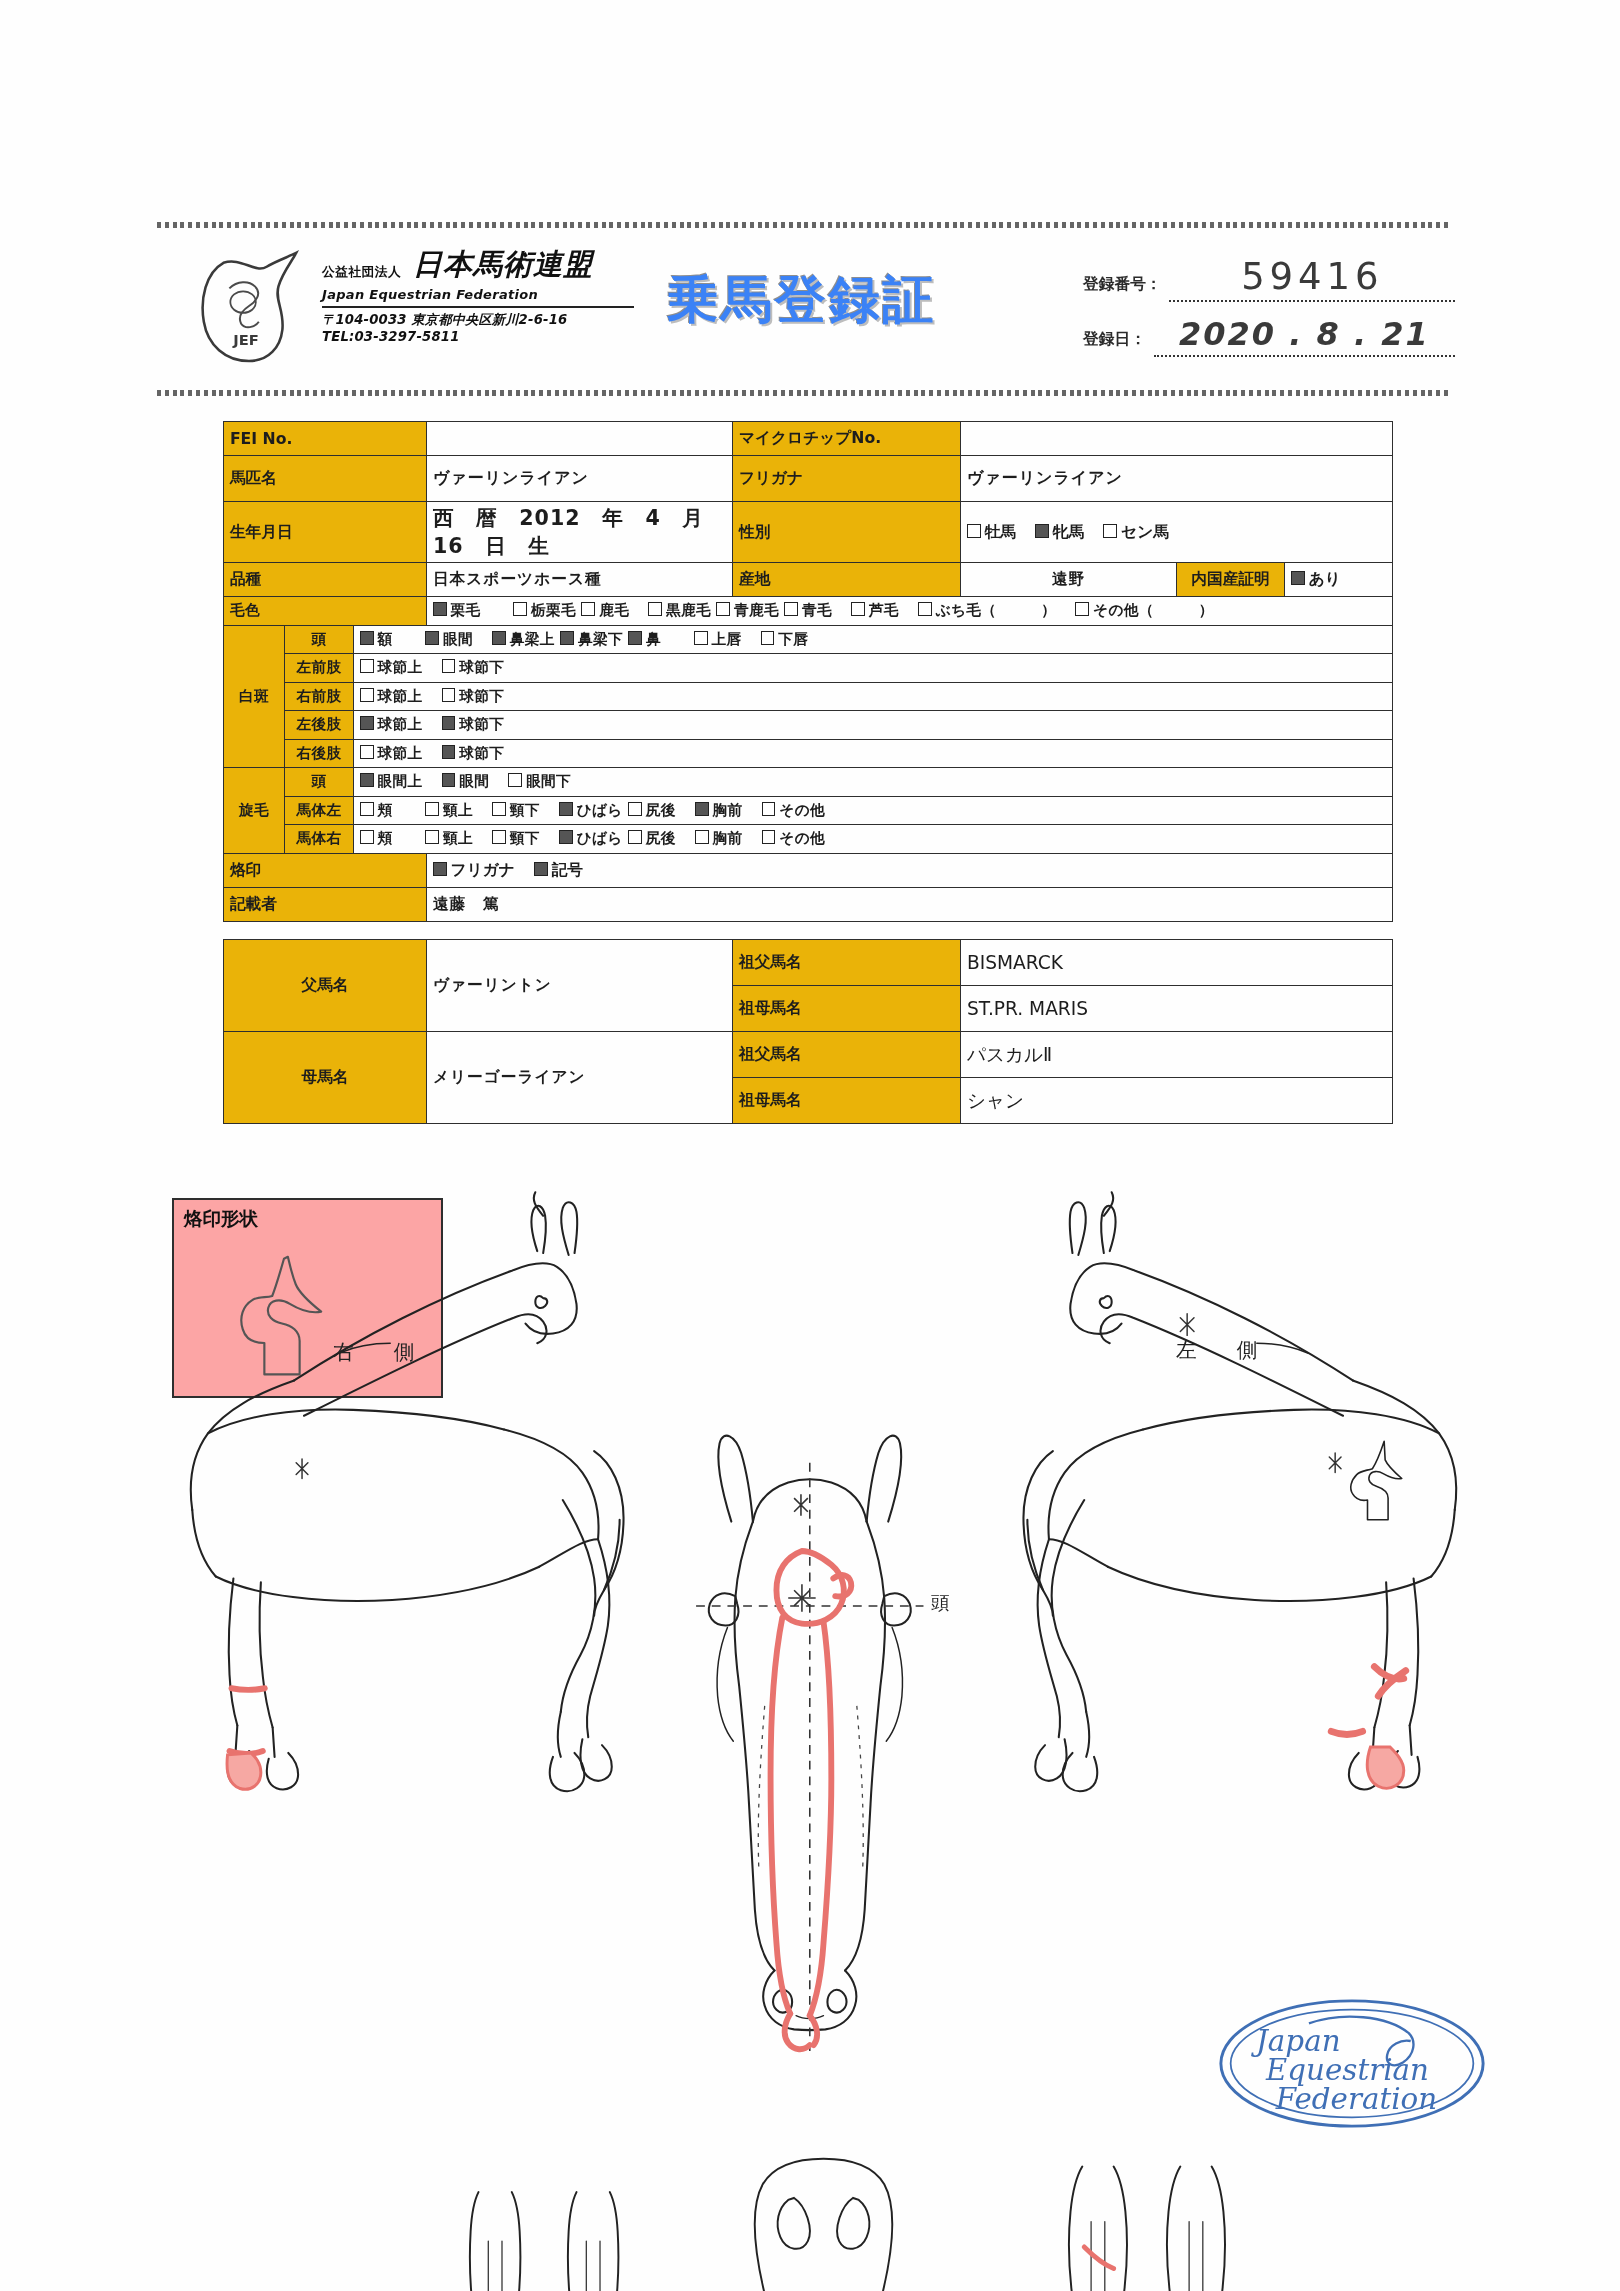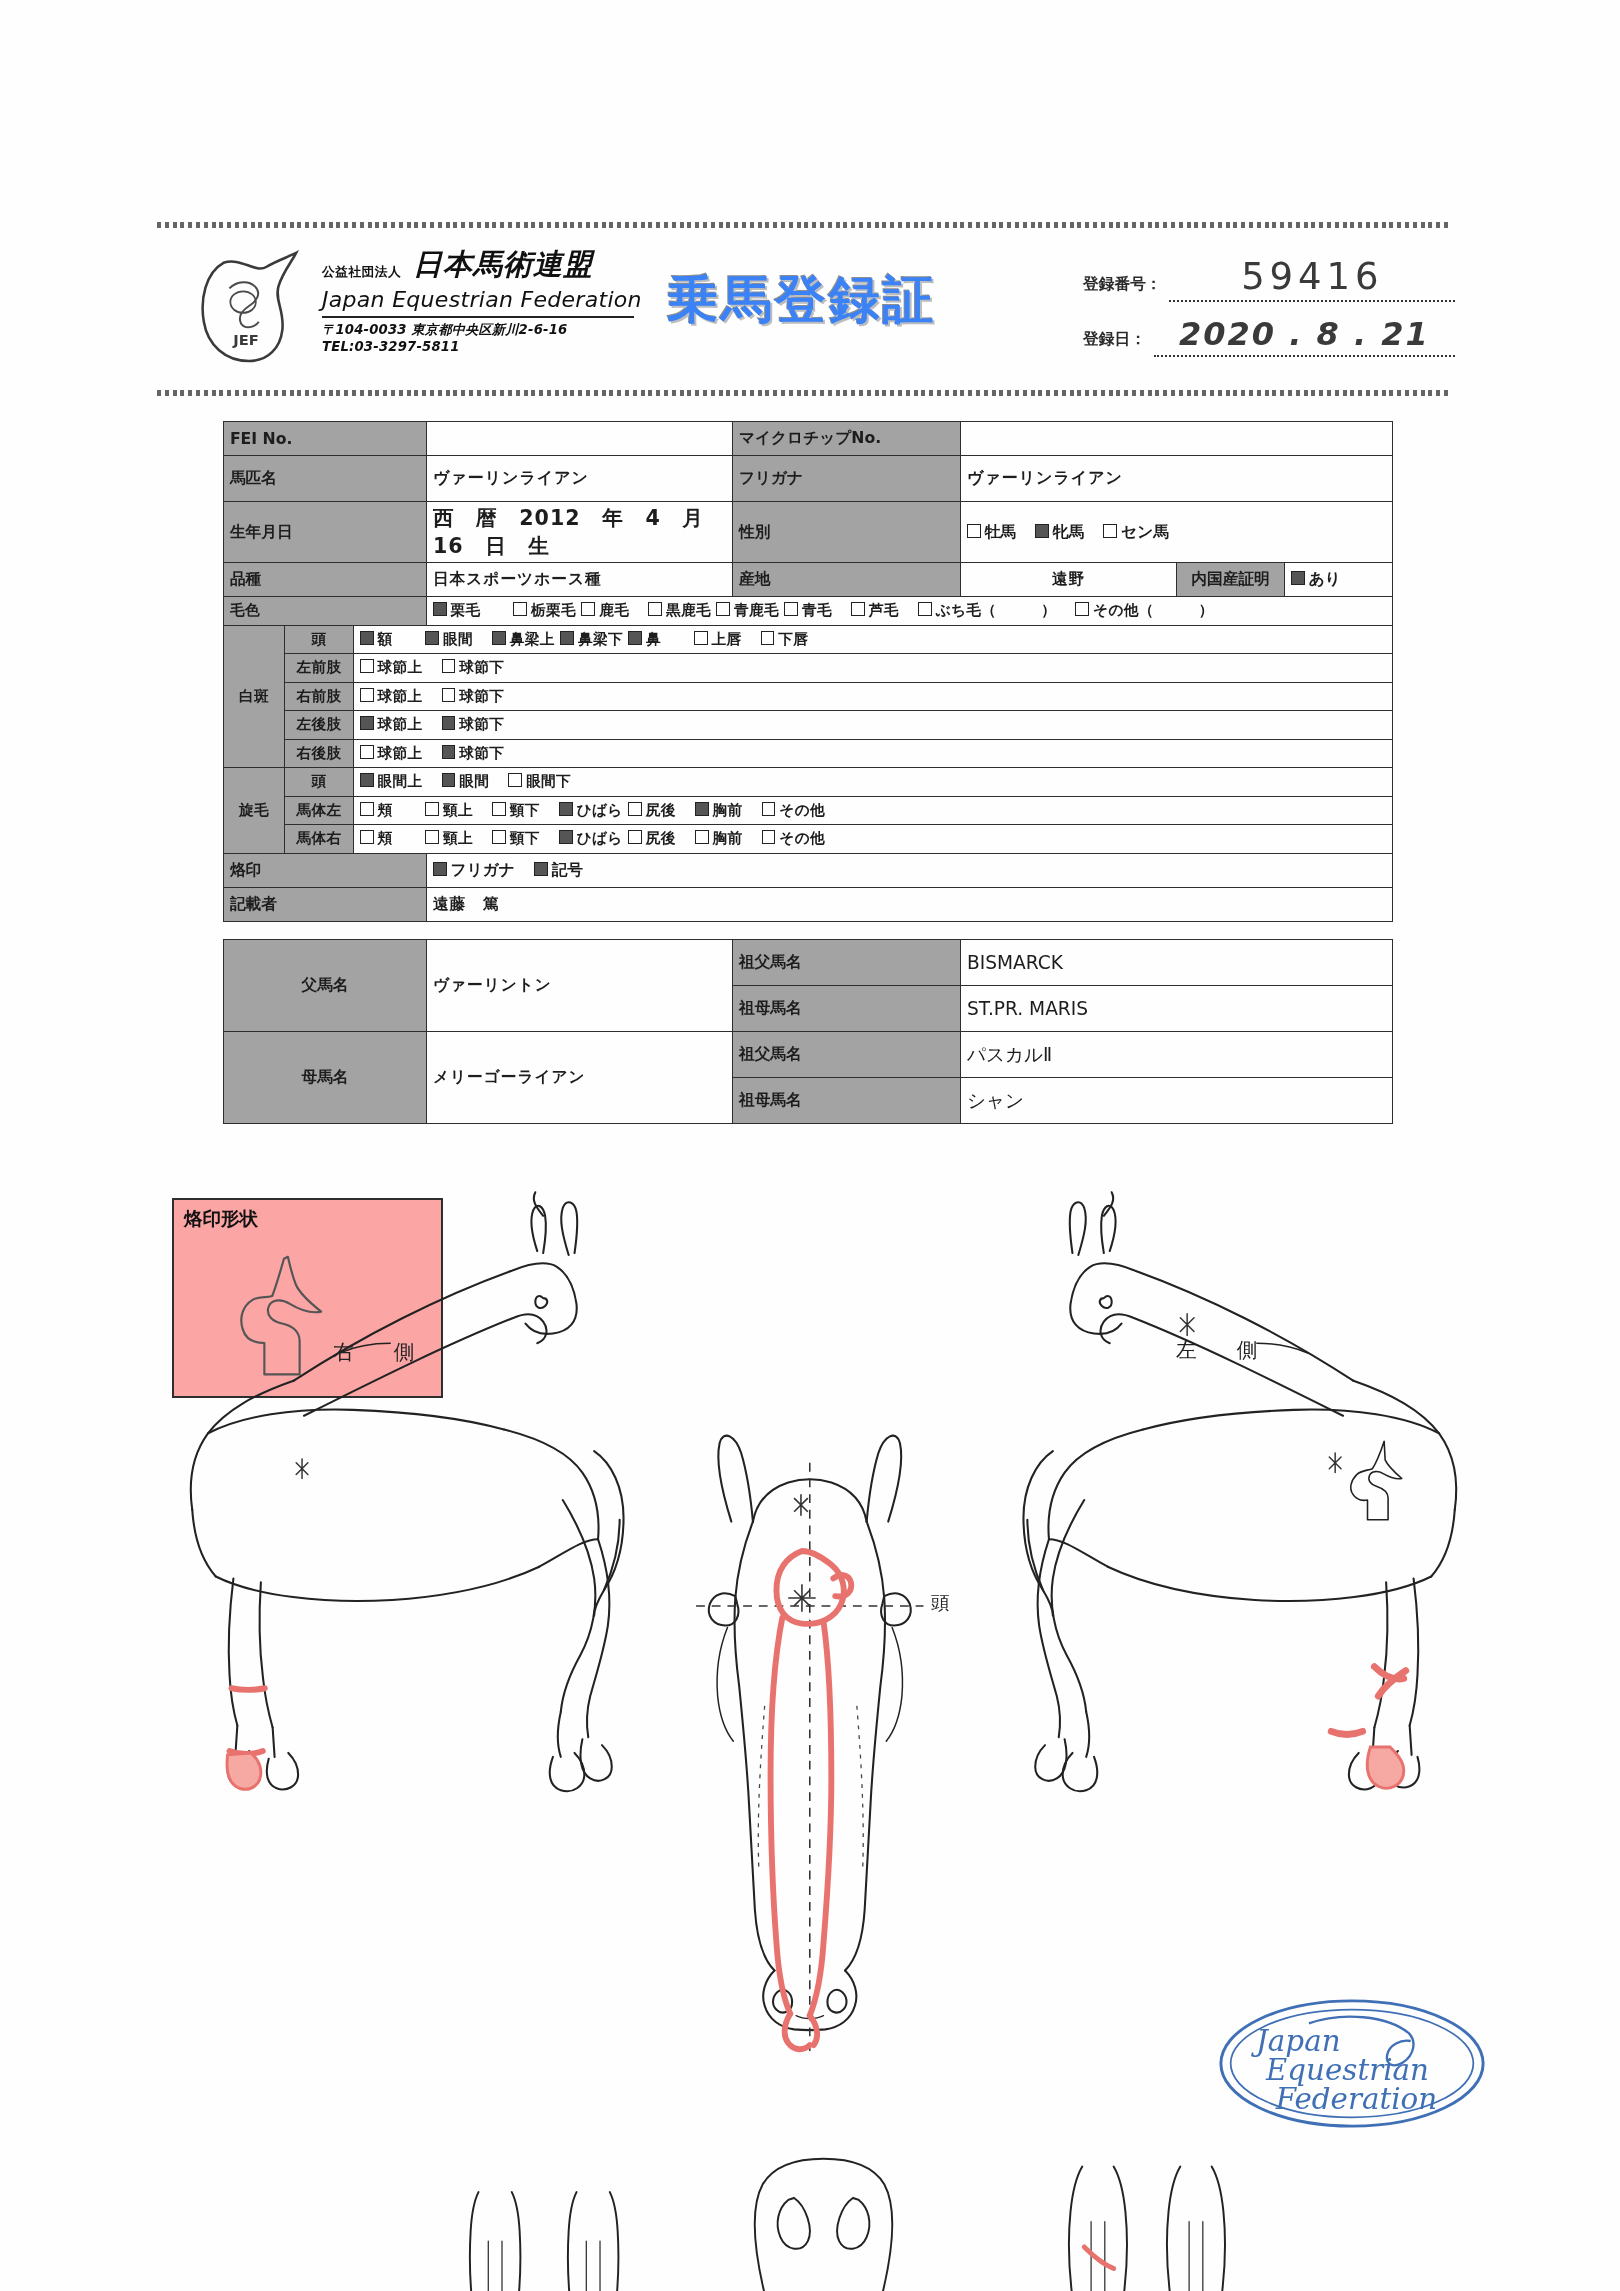--- a/index.html
+++ b/index.html
@@ -15,41 +15,41 @@
   #rule-bot{top:390px;}
 
   
   .header{position:absolute;left:157px;top:235px;width:1304px;height:147px;}
   .jef-emblem{position:absolute;left:37px;top:9.8px;width:110px;height:123px;}
   .org-block{position:absolute;left:165px;top:9.8px;width:333px;}
   .org-pre{font-size:12.7px;font-weight:bold;letter-spacing:0.5px;
     display:inline-block;vertical-align:bottom;margin-right:6.9px;padding-bottom:3.9px;}
   .org-jp{font-size:29px;font-weight:bold;letter-spacing:1px;
     display:inline-block;font-style:italic;}
-  .org-en{font-size:22px;font-style:italic;font-weight:normal;letter-spacing:0.3px;margin-top:2px;}
+  .org-en{font-size:13px;font-style:italic;font-weight:bold;letter-spacing:0.3px;margin-top:2px;}
   .org-hr{border:0;border-top:2px solid #222;margin:3.9px 0 2.9px 0;width:312px;}
   .org-addr{font-size:13.2px;font-weight:bold;font-style:italic;line-height:1.35;letter-spacing:0.2px;}
 
   .doc-title{position:absolute;left:510px;top:31px;font-size:51px;font-weight:bold;
     letter-spacing:2.9px;color:#3b82f6;
     text-shadow:2px 2px 0 #bdbdbd,-1px -1px 0 #8e8e8e;}
 
   .regbox{position:absolute;right:5.9px;top:11.8px;width:372px;}
   .regrow{display:flex;align-items:flex-end;height:55px;}
   .reglbl{font-size:15.7px;font-weight:bold;white-space:nowrap;padding-bottom:6.9px;color:#2b2b2b;}
   .regline{flex:1;margin-left:7.8px;border-bottom:2.5px dotted #333;text-align:center;padding-bottom:2px;}
   .regval{font-size:37px;font-family:"DejaVu Sans",sans-serif;color:#3a3a3a;letter-spacing:4.9px;}
   .regval.hand{font-size:32px;letter-spacing:2px;font-style:italic;font-weight:bold;}
 
   
   .tbl{position:absolute;left:223px;top:421px;width:1166px;
        border-collapse:collapse;table-layout:fixed;}
   .tbl td{border:1.6px solid #2e2e2e;padding:2px 5.9px;font-size:15.7px;
           color:#1d1d1d;height:20.6px;vertical-align:middle;}
-  .lbl{background:#a3a3a3;font-weight:bold;text-align:left;font-size:15.7px;}
+  .lbl{background:#eab308;font-weight:bold;text-align:left;font-size:15.7px;}
   .lbl.c{text-align:center;}
   .val{font-size:22.5px;font-weight:bold;letter-spacing:1px;}
   .val.big{font-size:16px;}
   .val.c{text-align:center;}
   .small{font-size:12.7px;}
   .mini{font-size:13.7px;font-weight:bold;}
   .row-tall td{height:41px;}
   .row-mid td{height:29px;}
   .chk-row td{font-size:14.7px;font-weight:bold;letter-spacing:0.3px;height:23.5px;}
 

